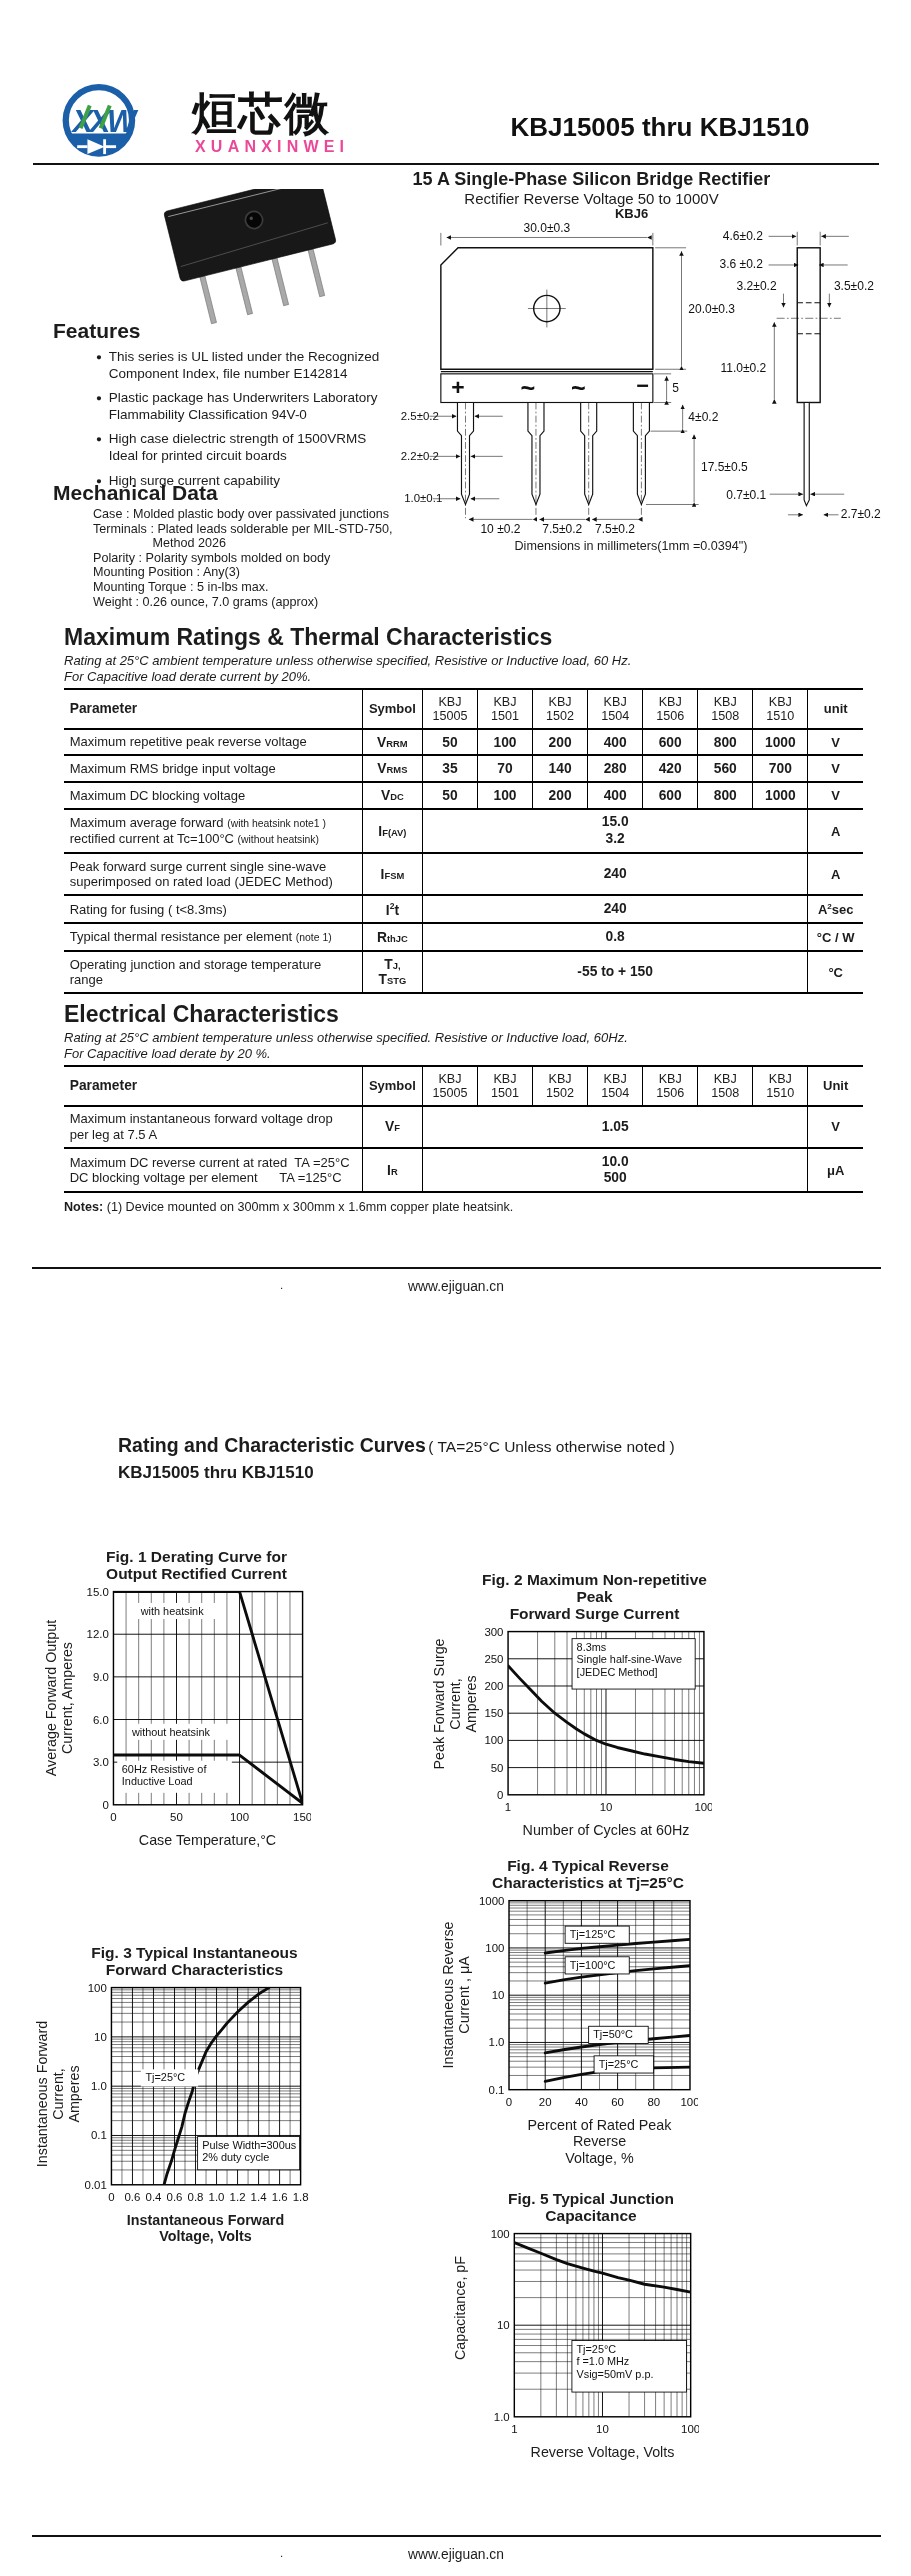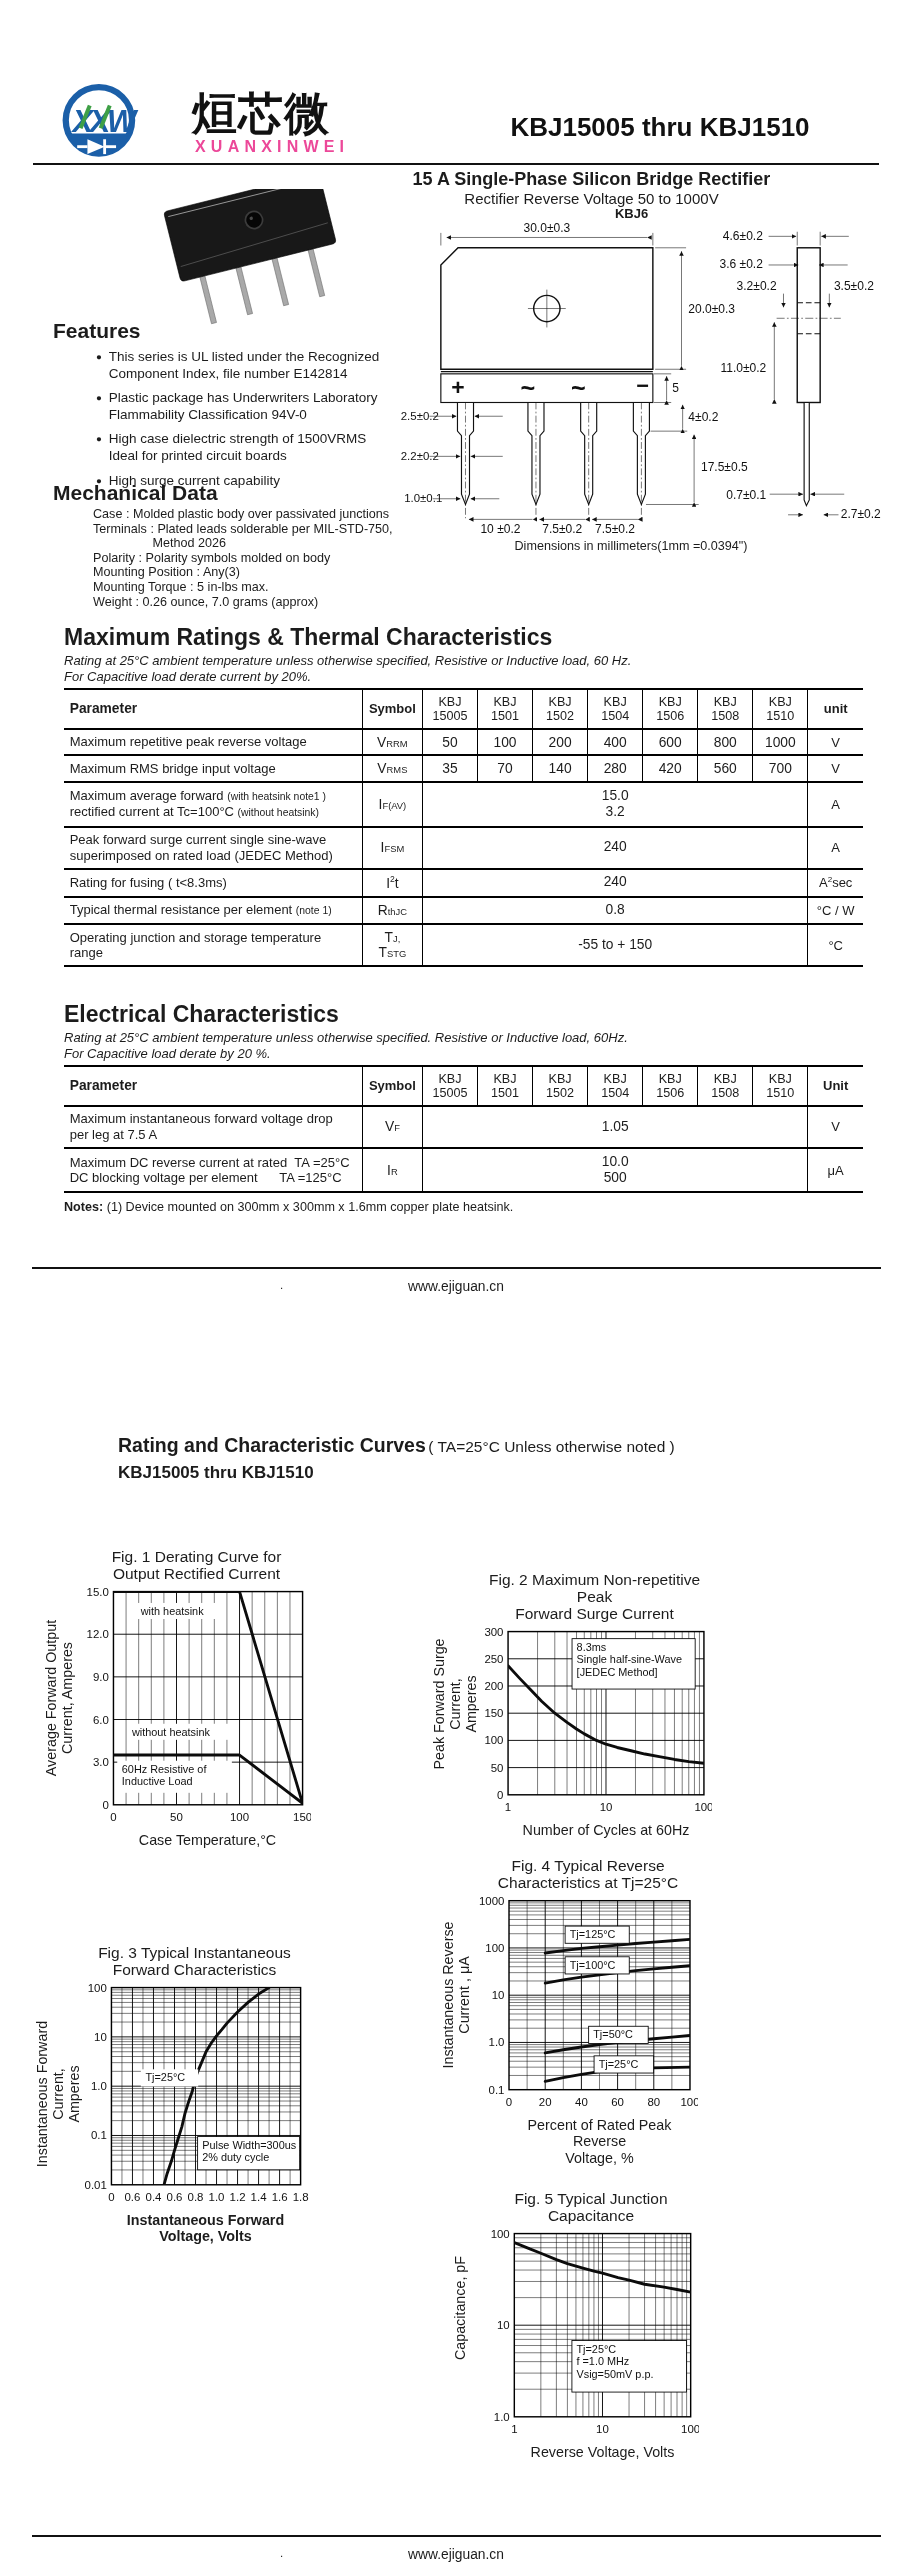--- a/index.html
+++ b/index.html
@@ -30,38 +30,38 @@
   .dtable { border-collapse:collapse; width:799px; table-layout:fixed;
             border-top:2.3px double #000; border-bottom:2.3px double #000; }
   .dtable th, .dtable td { border-left:0.9px solid #000; padding:4.6px 5.7px; vertical-align:middle; }
   .dtable th:first-child, .dtable td:first-child { border-left:none; }
   .dtable thead th { border-bottom:2.3px double #000; }
   .dtable tbody tr + tr > * { border-top:2.3px double #000; }
   th.c-param { text-align:left; font-size:13.8px; }
   th.c-model { text-align:center; font-size:12.6px; line-height:14.3px; font-weight:normal; }
   th.c-sym, th.c-unit { text-align:center; font-size:13px; }
   td.c-param { text-align:left; font-size:13px; line-height:15.5px; }
-  td.c-sym, td.c-val, td.c-unit { text-align:center; font-size:13.8px; }
+  td.c-sym, td.c-val, td.c-unit { text-align:center; font-size:13.8px;font-weight:bold; }
   td.c-unit { font-size:13px; }
   .sym-sub { font-size:0.68em; }
   .sup { vertical-align:super; font-size:0.62em; }
   .small-note { font-size:0.8em; }
   .merged-line { line-height:16.6px; }
 
   .notes-line { font-size:12.6px; }
   .site { font-size:13.8px; }
   .stray-dot { font-size:11.5px; }
 
   
   .curves-h { font-size:19.5px; font-weight:bold; }
   .curves-note { font-size:15.5px; font-weight:normal; }
   .curves-sub { font-size:17px; font-weight:bold; }
 
   .fig { position:absolute; }
-  .fig-title { font-size:15.5px; font-weight:normal; line-height:17px; text-align:center;
+  .fig-title { font-size:15.5px; font-weight:bold; line-height:17px; text-align:center;
                padding-left:40px; margin-bottom:4.6px; white-space:pre-line; }
   .ylab { position:absolute; transform:rotate(-90deg); font-size:14.3px; line-height:16px;
           text-align:center; white-space:pre-line; }
   .xlab { font-size:14.3px; line-height:16.6px; text-align:center; white-space:pre-line; margin-top:2.3px; }
   .chart svg { display:block; }
   svg text { font-family:"Liberation Sans", sans-serif; }
 </style>
 </head>
 <body>
 
@@ -286,20 +286,32 @@
           <tr>
             <td class="c-param"><span>Maximum RMS bridge input voltage</span></td>
             <td class="c-sym"><span>V</span><span class="sym-sub">RMS</span></td>
             <td class="c-val">35</td>
             <td class="c-val">70</td>
             <td class="c-val">140</td>
             <td class="c-val">280</td>
             <td class="c-val">420</td>
             <td class="c-val">560</td>
             <td class="c-val">700</td>
+            <td class="c-unit"><span>V</span></td>
+          </tr>
+          <tr>
+            <td class="c-param"><span>Maximum DC blocking voltage</span></td>
+            <td class="c-sym"><span>V</span><span class="sym-sub">DC</span></td>
+            <td class="c-val">50</td>
+            <td class="c-val">100</td>
+            <td class="c-val">200</td>
+            <td class="c-val">400</td>
+            <td class="c-val">600</td>
+            <td class="c-val">800</td>
+            <td class="c-val">1000</td>
             <td class="c-unit"><span>V</span></td>
           </tr>
           <tr>
             <td class="c-param"><span>Maximum average forward </span><span class="small-note">(with heatsink note1 )</span><br><span>rectified current at Tc=100°C  </span><span class="small-note">(without heatsink)</span></td>
             <td class="c-sym"><span>I</span><span class="sym-sub">F(AV)</span></td>
             <td class="c-val" colspan="7">
               <div class="merged-line">15.0</div>
               <div class="merged-line">3.2</div>
             </td>
             <td class="c-unit"><span>A</span></td>

